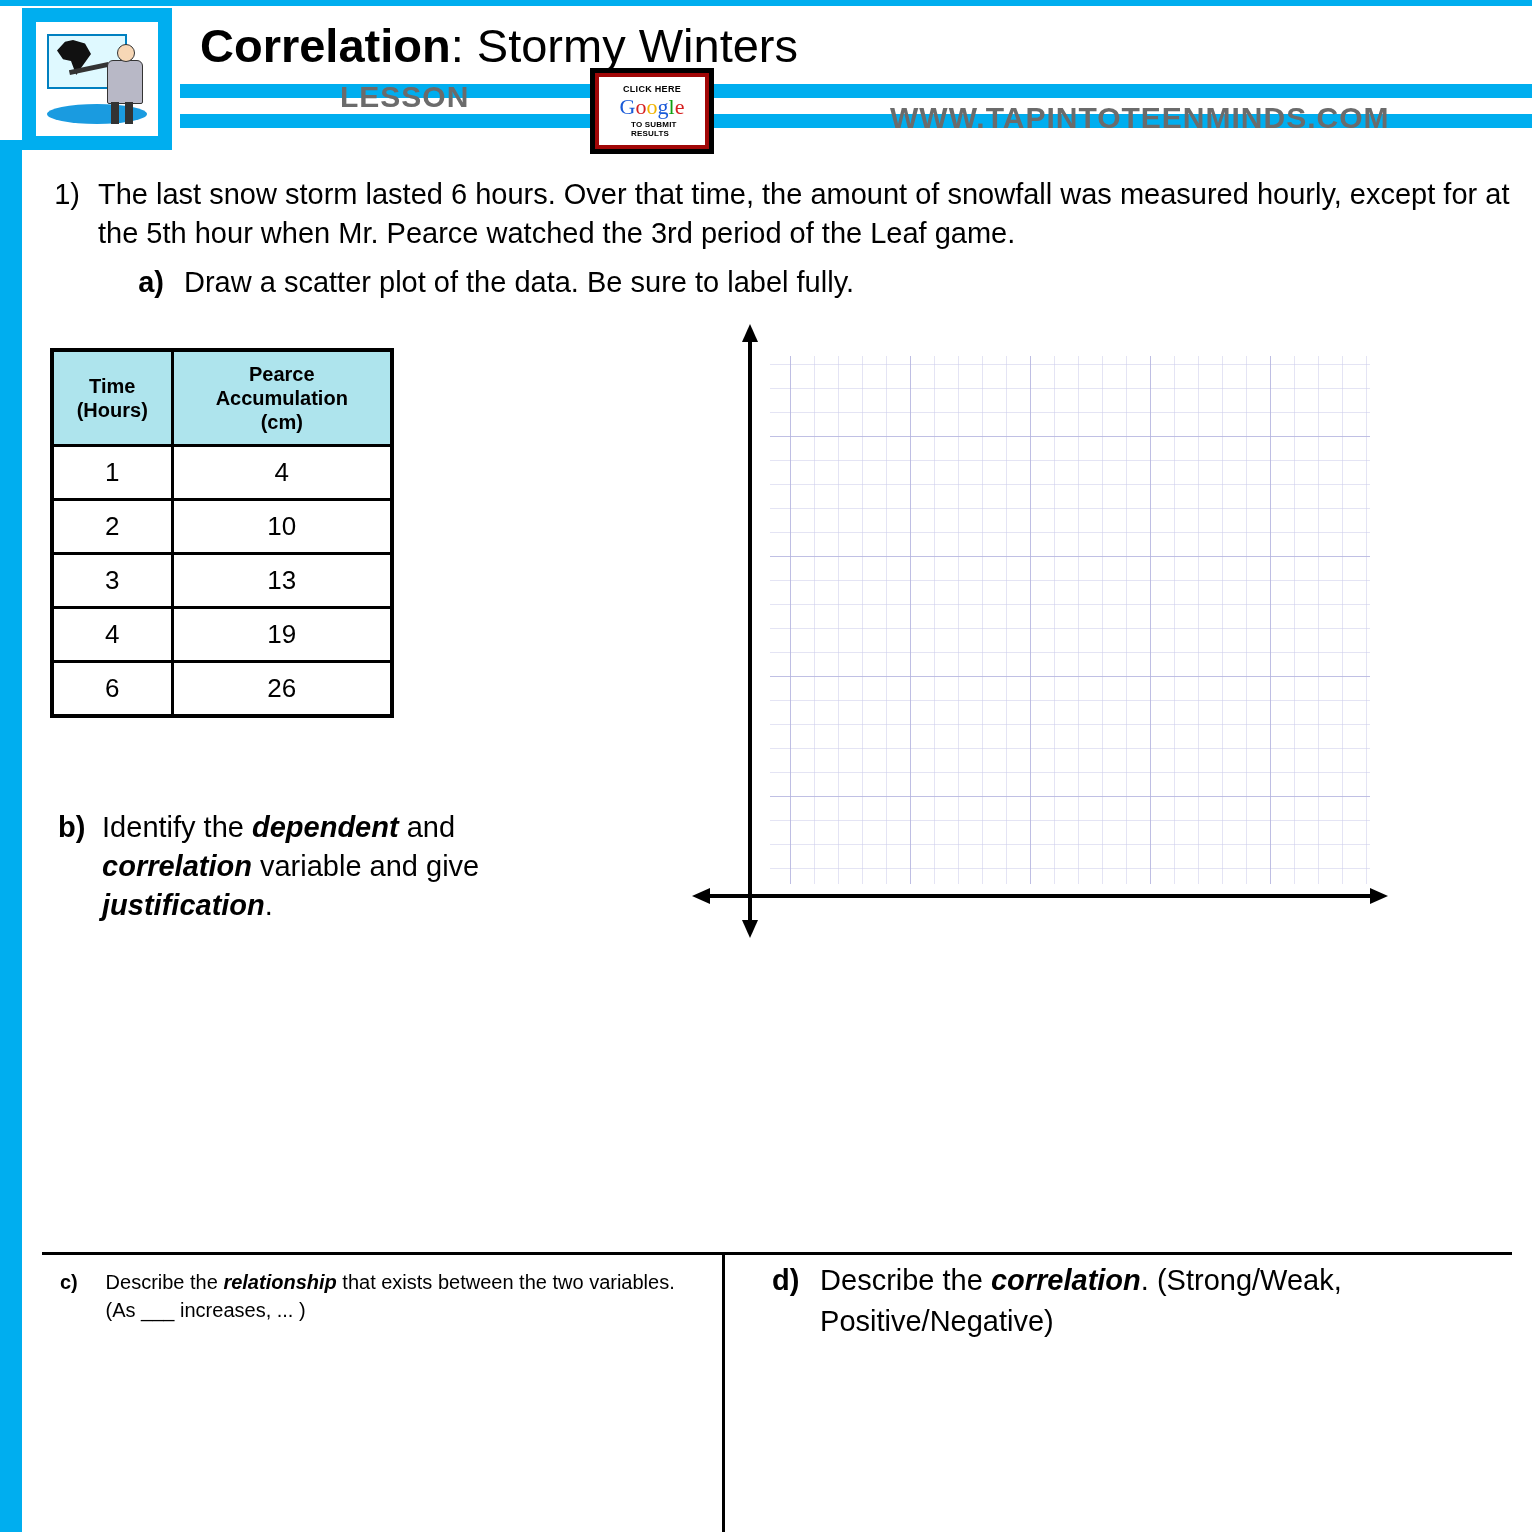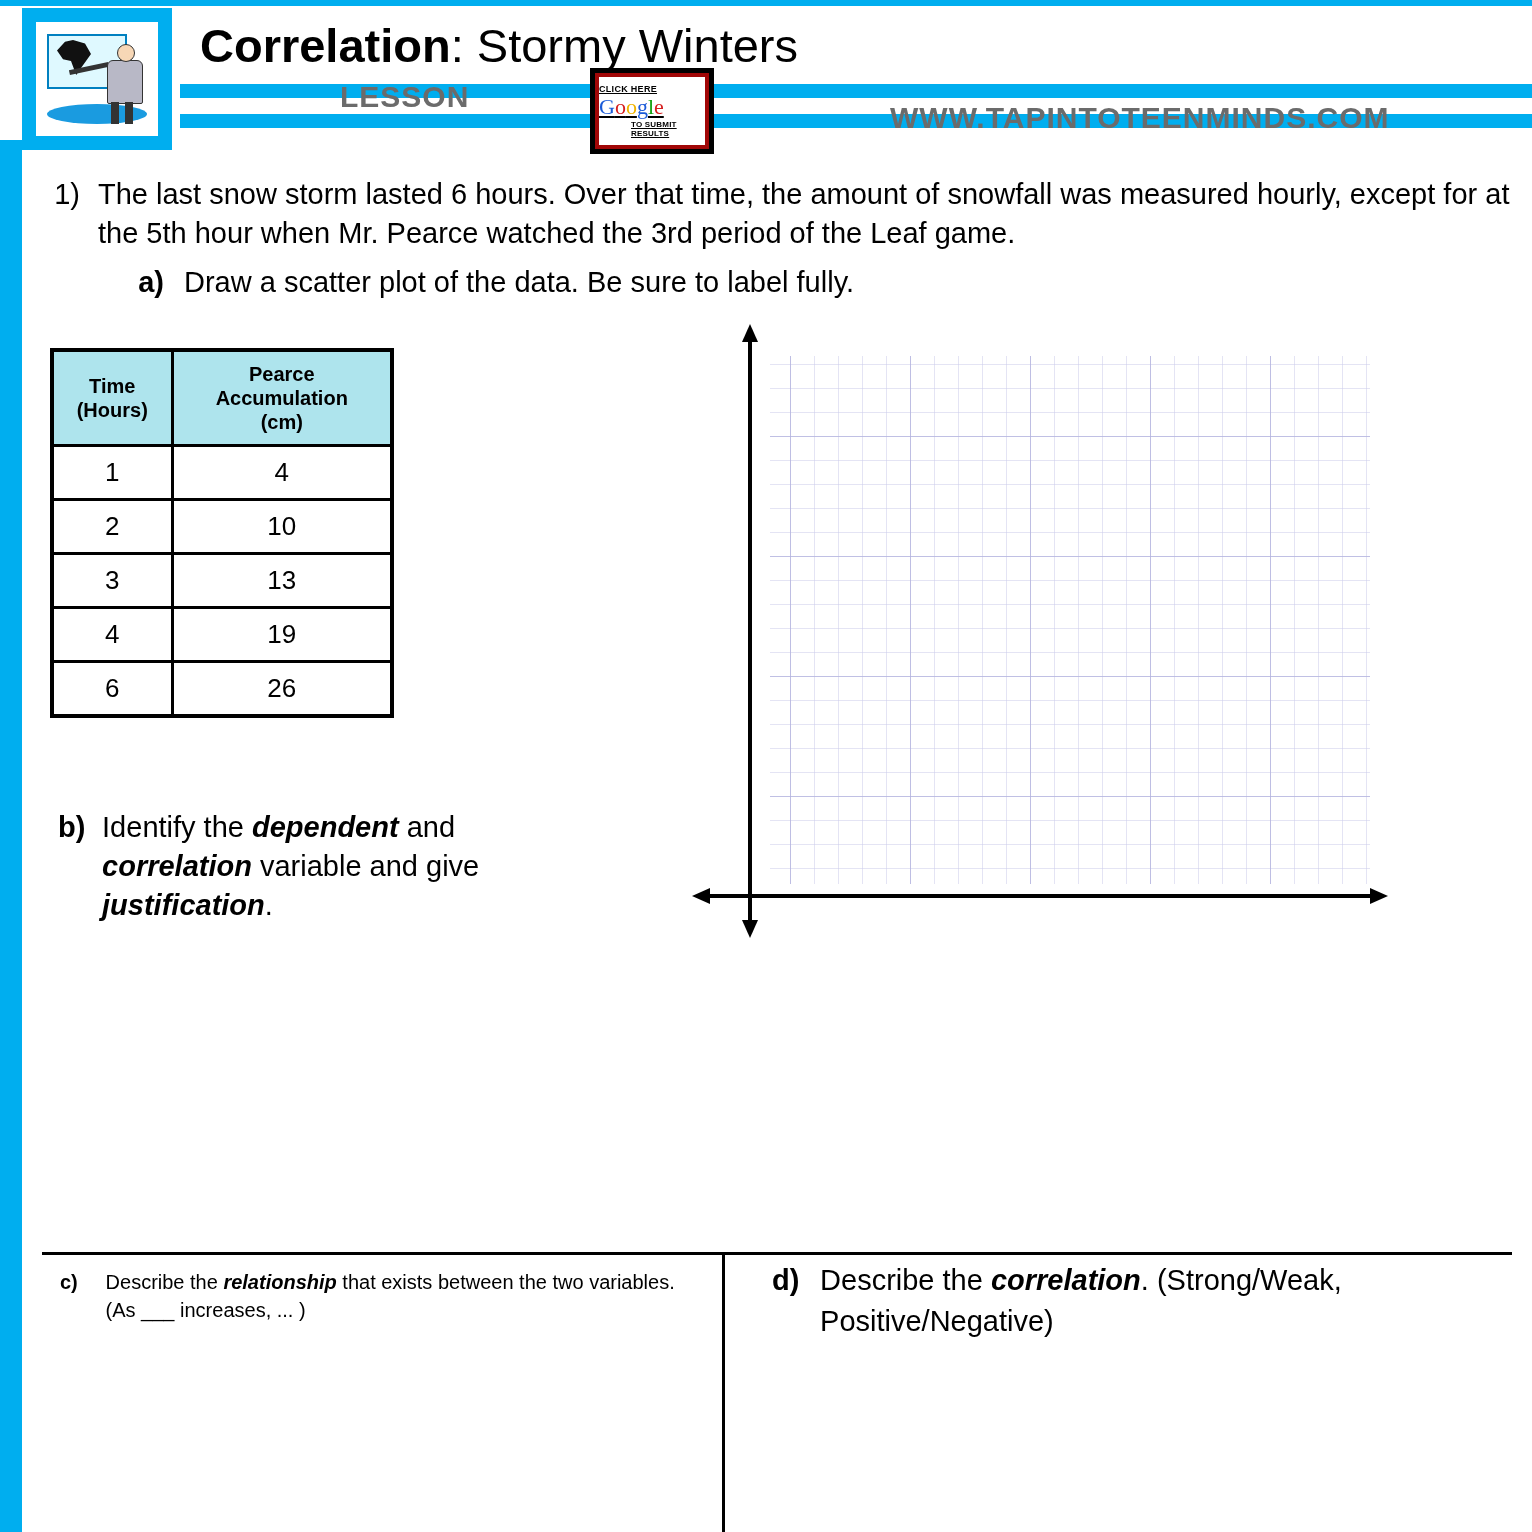--- a/index.html
+++ b/index.html
@@ -61,23 +61,22 @@
   .google-badge {
     position: absolute; left: 590px; top: 68px;
     width: 124px; height: 86px;
     background: #000;
     padding: 5px;
   }
   .google-inner {
     width: 100%; height: 100%;
     border: 4px solid #a10707;
     background: #fff;
-    display:flex; flex-direction:column; align-items:flex-start; justify-content:center;
+    display:flex; flex-direction:column; align-items:center; justify-content:center;
     gap:0;
-    text-decoration:underline;
   }
   .click-here { font-size: 9px; font-weight:700; color:#000; letter-spacing:0.3px;}
   .google-word { font-size: 22px; font-family: Georgia, 'Times New Roman', serif; line-height:1; padding:2px 0;}
   .g1{color:#1a5bd8}.g2{color:#d62020}.g3{color:#f0b400}.g4{color:#1a5bd8}.g5{color:#10a010}.g6{color:#d62020}
   .submit-txt { font-size: 8px; font-weight:700; color:#000; letter-spacing:0.2px;margin-left:32px;}
 
   .content {
     position: absolute;
     left: 40px; top: 175px;
     width: 1470px;

